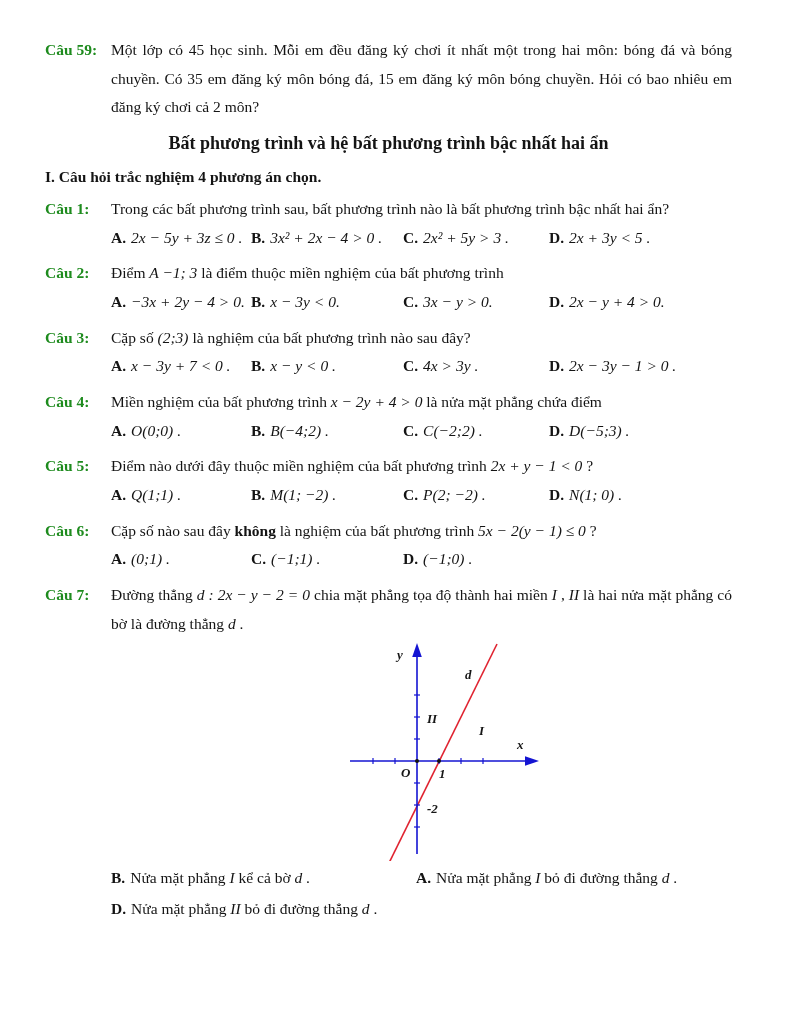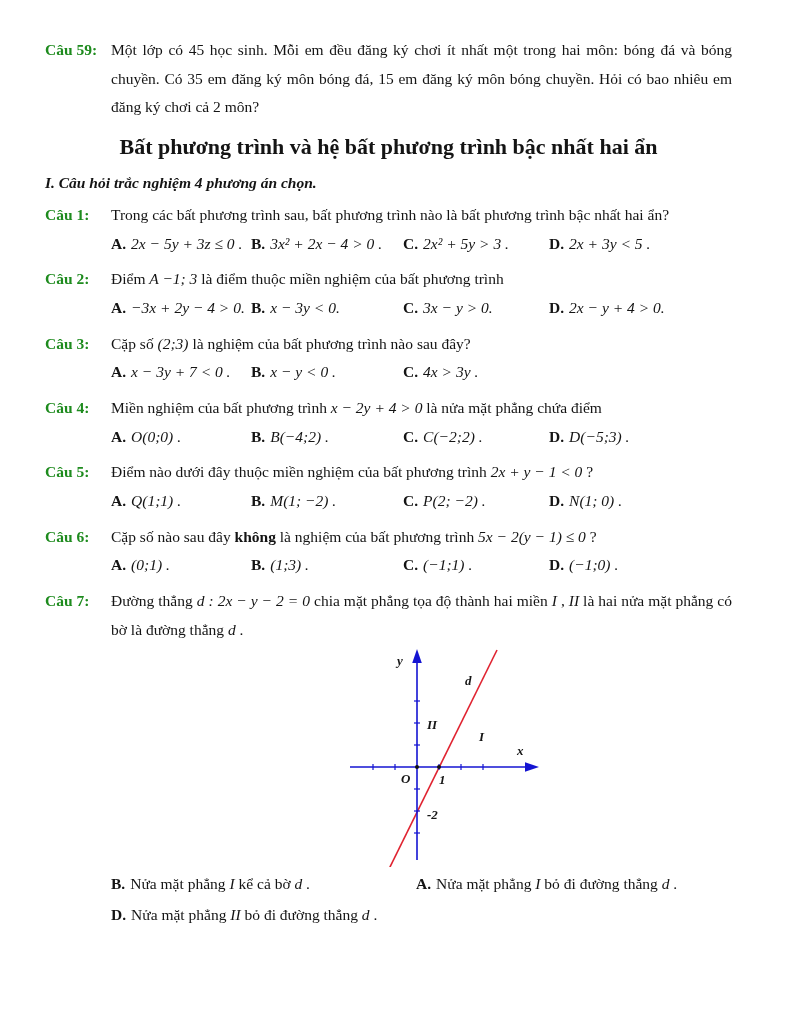--- a/index.html
+++ b/index.html
@@ -14,22 +14,22 @@
   .pb{font-weight:bold;}
   
   .qrow{display:flex;align-items:flex-start;margin-bottom:3px;}
   .qlabel{flex:0 0 66px;font-weight:bold;color:var(--green,#1e8b1e);line-height:1.85;white-space:nowrap;}
   .qcontent{flex:1;min-width:0;}
   .qstem{line-height:1.85;text-align:justify;}
   .opts{display:grid;grid-template-columns:140px 152px 146px 1fr;line-height:1.85;margin-bottom:4px;}
   .opt{white-space:nowrap;}
   .letter{font-weight:bold;margin-right:5px;}
   
-  .title{font-weight:bold;font-size:22px;text-align:center;margin:8px 0 6px 0;line-height:1.5;}
-  .heading{font-weight:bold;margin:0 0 4px 0;line-height:1.8;font-style:italic;}
+  .title{font-weight:bold;font-size:18px;text-align:center;margin:8px 0 6px 0;line-height:1.5;}
+  .heading{font-weight:bold;margin:0 0 4px 0;line-height:1.8;}
   
   .graphwrap{margin:2px 0 2px 302px;width:200px;height:220px;}
   svg text{font-family:"Liberation Serif",serif;font-weight:bold;font-style:italic;fill:#161616;font-size:13px;}
   .axis{stroke:var(--blue,#1414d2);stroke-width:1.6;}
   .tick{stroke:var(--blue,#1414d2);stroke-width:1.2;}
   .arrow{fill:var(--blue,#1414d2);}
   .dline{stroke:var(--red,#e02330);stroke-width:1.6;}
   .dot{fill:#111;}
   
   .fstatement{padding-left:92px;line-height:1.9;}
@@ -76,20 +76,21 @@
         </div>
       </div>
       <div class="qrow">
         <div class="qlabel">Câu 3:</div>
         <div class="qcontent">
           <div class="qstem"><span class="pt">Cặp số </span><span class="pm">(2;3)</span><span class="pt"> là nghiệm của bất phương trình nào sau đây?</span></div>
           <div class="opts">
             <div class="opt"><span class="letter">A.</span><span class="pm">x − 3y + 7 &lt; 0 .</span></div>
             <div class="opt"><span class="letter">B.</span><span class="pm">x − y &lt; 0 .</span></div>
             <div class="opt"><span class="letter">C.</span><span class="pm">4x &gt; 3y .</span></div>
+            <div class="opt"><span class="letter">D.</span><span class="pm">2x − 3y − 1 &gt; 0 .</span></div>
           </div>
         </div>
       </div>
       <div class="qrow">
         <div class="qlabel">Câu 4:</div>
         <div class="qcontent">
           <div class="qstem"><span class="pt">Miền nghiệm của bất phương trình </span><span class="pm">x − 2y + 4 &gt; 0</span><span class="pt"> là nửa mặt phẳng chứa điểm</span></div>
           <div class="opts">
             <div class="opt"><span class="letter">A.</span><span class="pm">O(0;0) .</span></div>
             <div class="opt"><span class="letter">B.</span><span class="pm">B(−4;2) .</span></div>
@@ -109,21 +110,20 @@
             <div class="opt"><span class="letter">D.</span><span class="pm">N(1; 0) .</span></div>
           </div>
         </div>
       </div>
       <div class="qrow">
         <div class="qlabel">Câu 6:</div>
         <div class="qcontent">
           <div class="qstem"><span class="pt">Cặp số nào sau đây </span><span class="pb">không</span><span class="pt"> là nghiệm của bất phương trình </span><span class="pm">5x − 2(y − 1) ≤ 0</span><span class="pt"> ?</span></div>
           <div class="opts">
             <div class="opt"><span class="letter">A.</span><span class="pm">(0;1) .</span></div>
-            <div class="opt"><span class="letter">B.</span><span class="pm">(1;3) .</span></div>
             <div class="opt"><span class="letter">C.</span><span class="pm">(−1;1) .</span></div>
             <div class="opt"><span class="letter">D.</span><span class="pm">(−1;0) .</span></div>
           </div>
         </div>
       </div>
       <div class="qrow">
         <div class="qlabel">Câu 7:</div>
         <div class="qcontent">
           <div class="qstem"><span class="pt">Đường thẳng </span><span class="pm">d : 2x − y − 2 = 0</span><span class="pt"> chia mặt phẳng tọa độ thành hai miền </span><span class="pm">I</span><span class="pt"> , </span><span class="pm">II</span><span class="pt"> là hai nửa mặt phẳng có bờ là đường thẳng </span><span class="pm">d</span><span class="pt"> .</span></div>
         </div>

